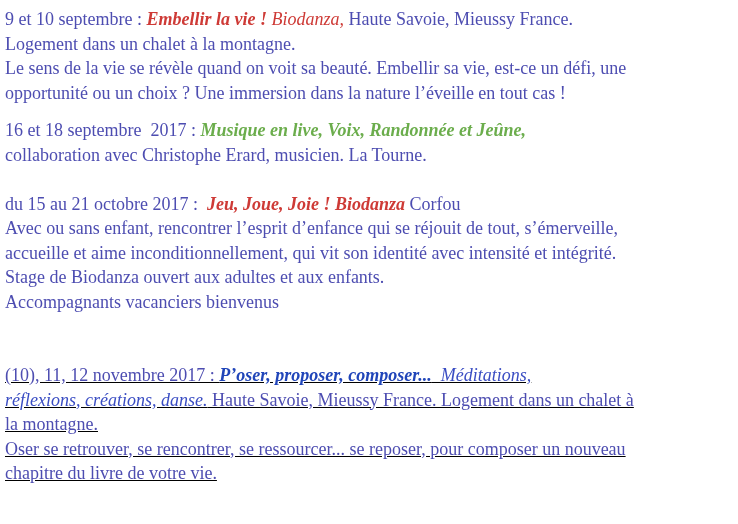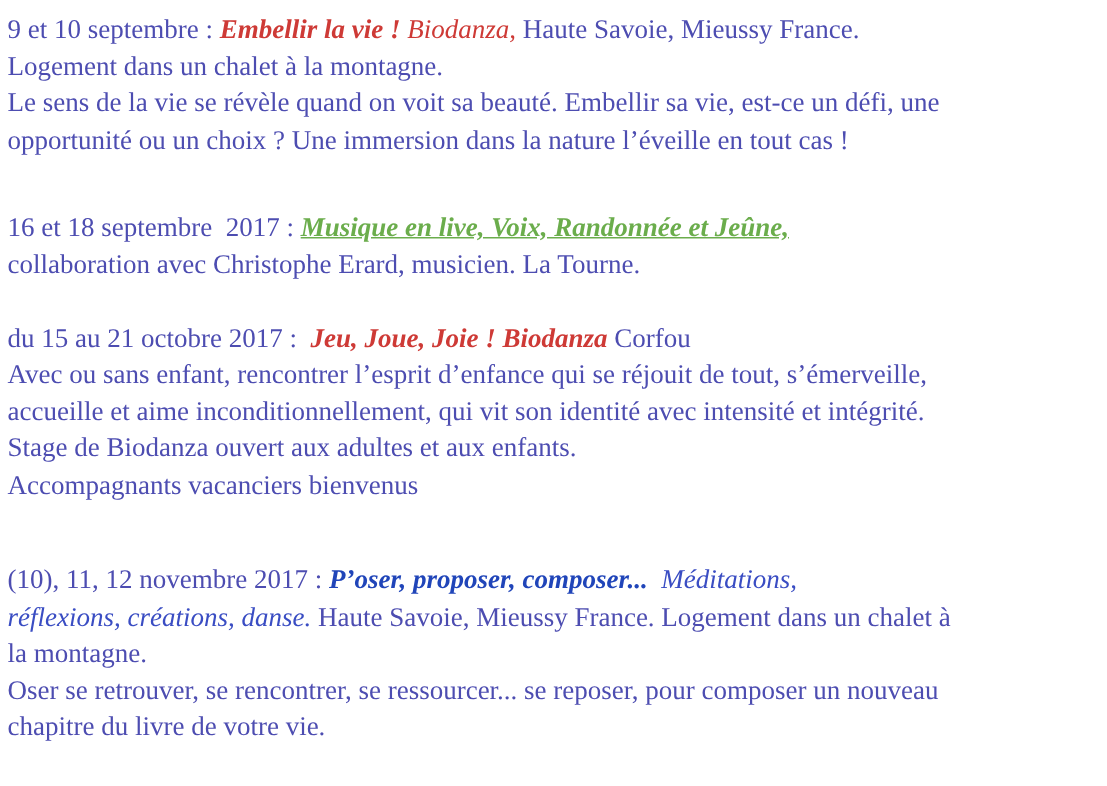--- a/index.html
+++ b/index.html
@@ -24,37 +24,37 @@
     overflow: hidden;
   }
   .paragraph {
     margin: 0;
     white-space: pre-wrap;       
   }
   .run { color: var(--body-text); }
   .run.body            { color: var(--body-text); }
   .run.red-bold-italic { color: var(--accent-red);  font-weight: 700; font-style: italic; }
   .run.red-italic      { color: var(--accent-red);  font-style: italic; }
-  .run.green-bold-italic { color: var(--accent-green); font-weight: 700; font-style: italic; text-decoration: underline; }
+  .run.green-bold-italic { color: var(--accent-green); font-weight: 700; font-style: italic; }
   .run.blue-bold-italic  { color: var(--accent-blue-bold); font-weight: 700; font-style: italic; }
   .run.blue-italic       { color: var(--accent-blue-italic); font-style: italic; }
 </style>
 </head>
 <body style="background: rgb(255, 255, 255);">
 
 <main class="document">
-    <p class="paragraph" style="margin-bottom: 34px;"><span class="run body">9 et 10 septembre : </span><span class="run red-bold-italic">Embellir la vie ! </span><span class="run red-italic">Biodanza,</span><span class="run body"> Haute Savoie, Mieussy France.
+    <p class="paragraph" style="margin-bottom: 13px;"><span class="run body">9 et 10 septembre : </span><span class="run red-bold-italic">Embellir la vie ! </span><span class="run red-italic">Biodanza,</span><span class="run body"> Haute Savoie, Mieussy France.
 Logement dans un chalet à la montagne.
 Le sens de la vie se révèle quand on voit sa beauté. Embellir sa vie, est-ce un défi, une
 opportunité ou un choix ? Une immersion dans la nature l’éveille en tout cas !</span></p>
     <p class="paragraph" style="margin-bottom: 24.5px;"><span class="run body">16 et 18 septembre  2017 : </span><span class="run green-bold-italic">Musique en live, Voix, Randonnée et Jeûne,</span><span class="run body">
 collaboration avec Christophe Erard, musicien. La Tourne.</span></p>
-    <p class="paragraph" style="margin-bottom: 39px;"><span class="run body">du 15 au 21 octobre 2017 :  </span><span class="run red-bold-italic">Jeu, Joue, Joie ! Biodanza</span><span class="run body"> Corfou
+    <p class="paragraph" style="margin-bottom: 49px;"><span class="run body">du 15 au 21 octobre 2017 :  </span><span class="run red-bold-italic">Jeu, Joue, Joie ! Biodanza</span><span class="run body"> Corfou
 Avec ou sans enfant, rencontrer l’esprit d’enfance qui se réjouit de tout, s’émerveille,
 accueille et aime inconditionnellement, qui vit son identité avec intensité et intégrité.
 Stage de Biodanza ouvert aux adultes et aux enfants.
 Accompagnants vacanciers bienvenus</span></p>
-    <p class="paragraph" style="margin-bottom: 0px;"><span class="run body">(10), 11, 12 novembre 2017 : </span><span class="run blue-bold-italic">P’oser, proposer, composer...</span><span class="run blue-italic">  Méditations,
+    <p class="paragraph" style="margin-bottom: 0px; text-decoration: underline;"><span class="run body">(10), 11, 12 novembre 2017 : </span><span class="run blue-bold-italic">P’oser, proposer, composer...</span><span class="run blue-italic">  Méditations,
 réflexions, créations, danse.</span><span class="run body"> Haute Savoie, Mieussy France. Logement dans un chalet à
 la montagne.
 Oser se retrouver, se rencontrer, se ressourcer... se reposer, pour composer un nouveau
 chapitre du livre de votre vie.</span></p>
   </main>
 
 </body></html>

